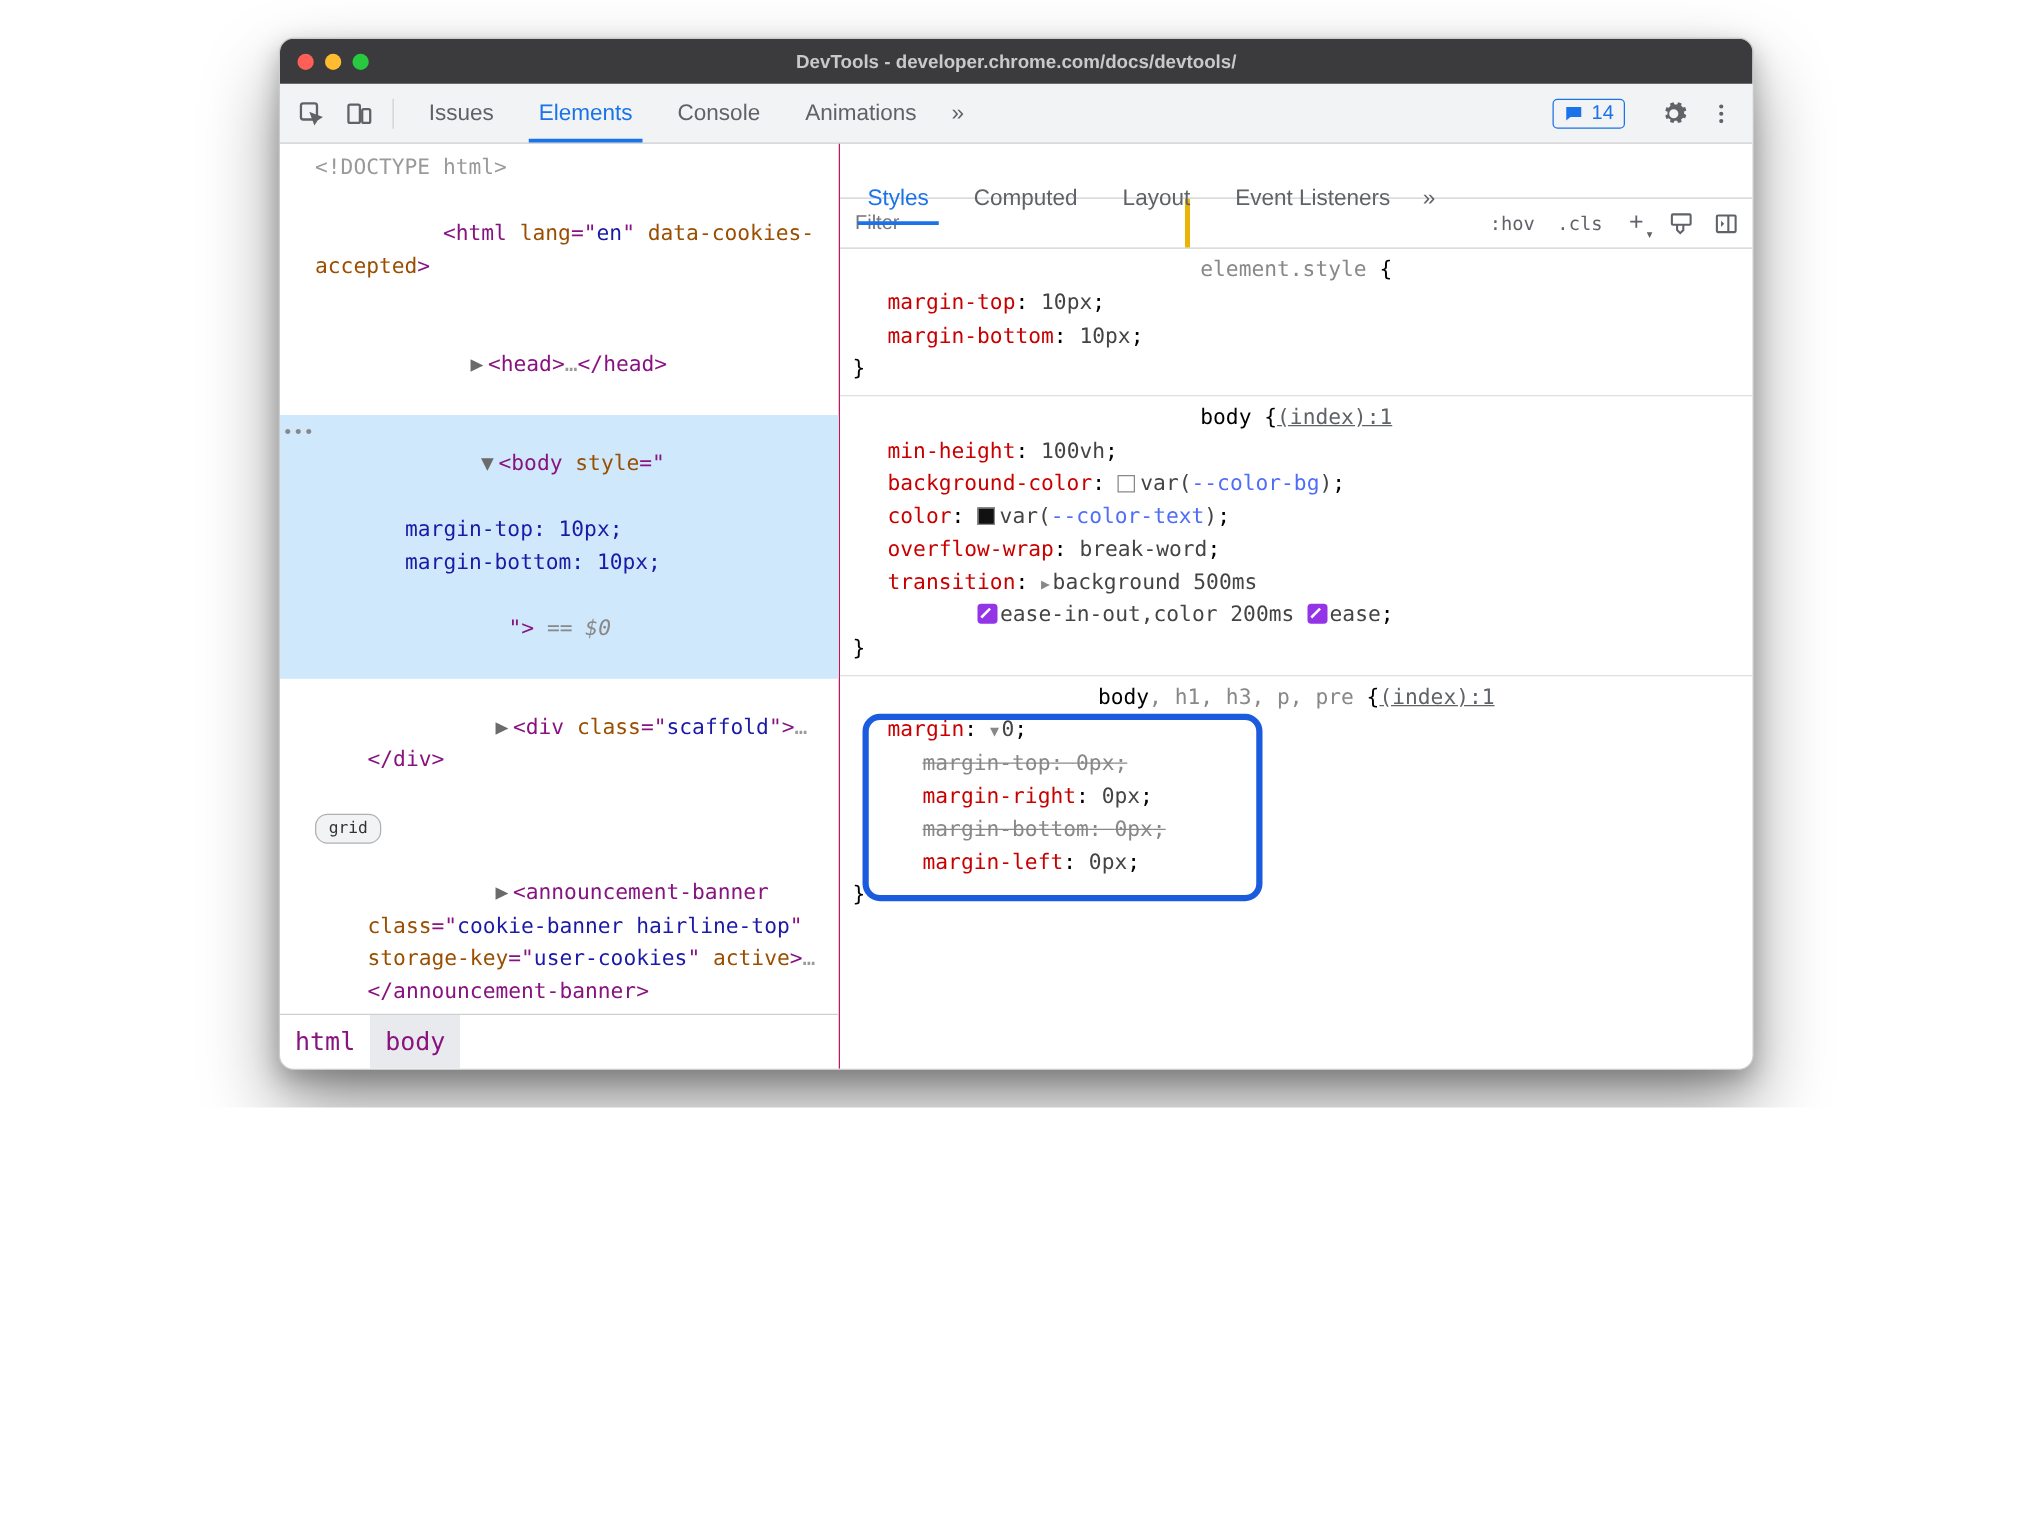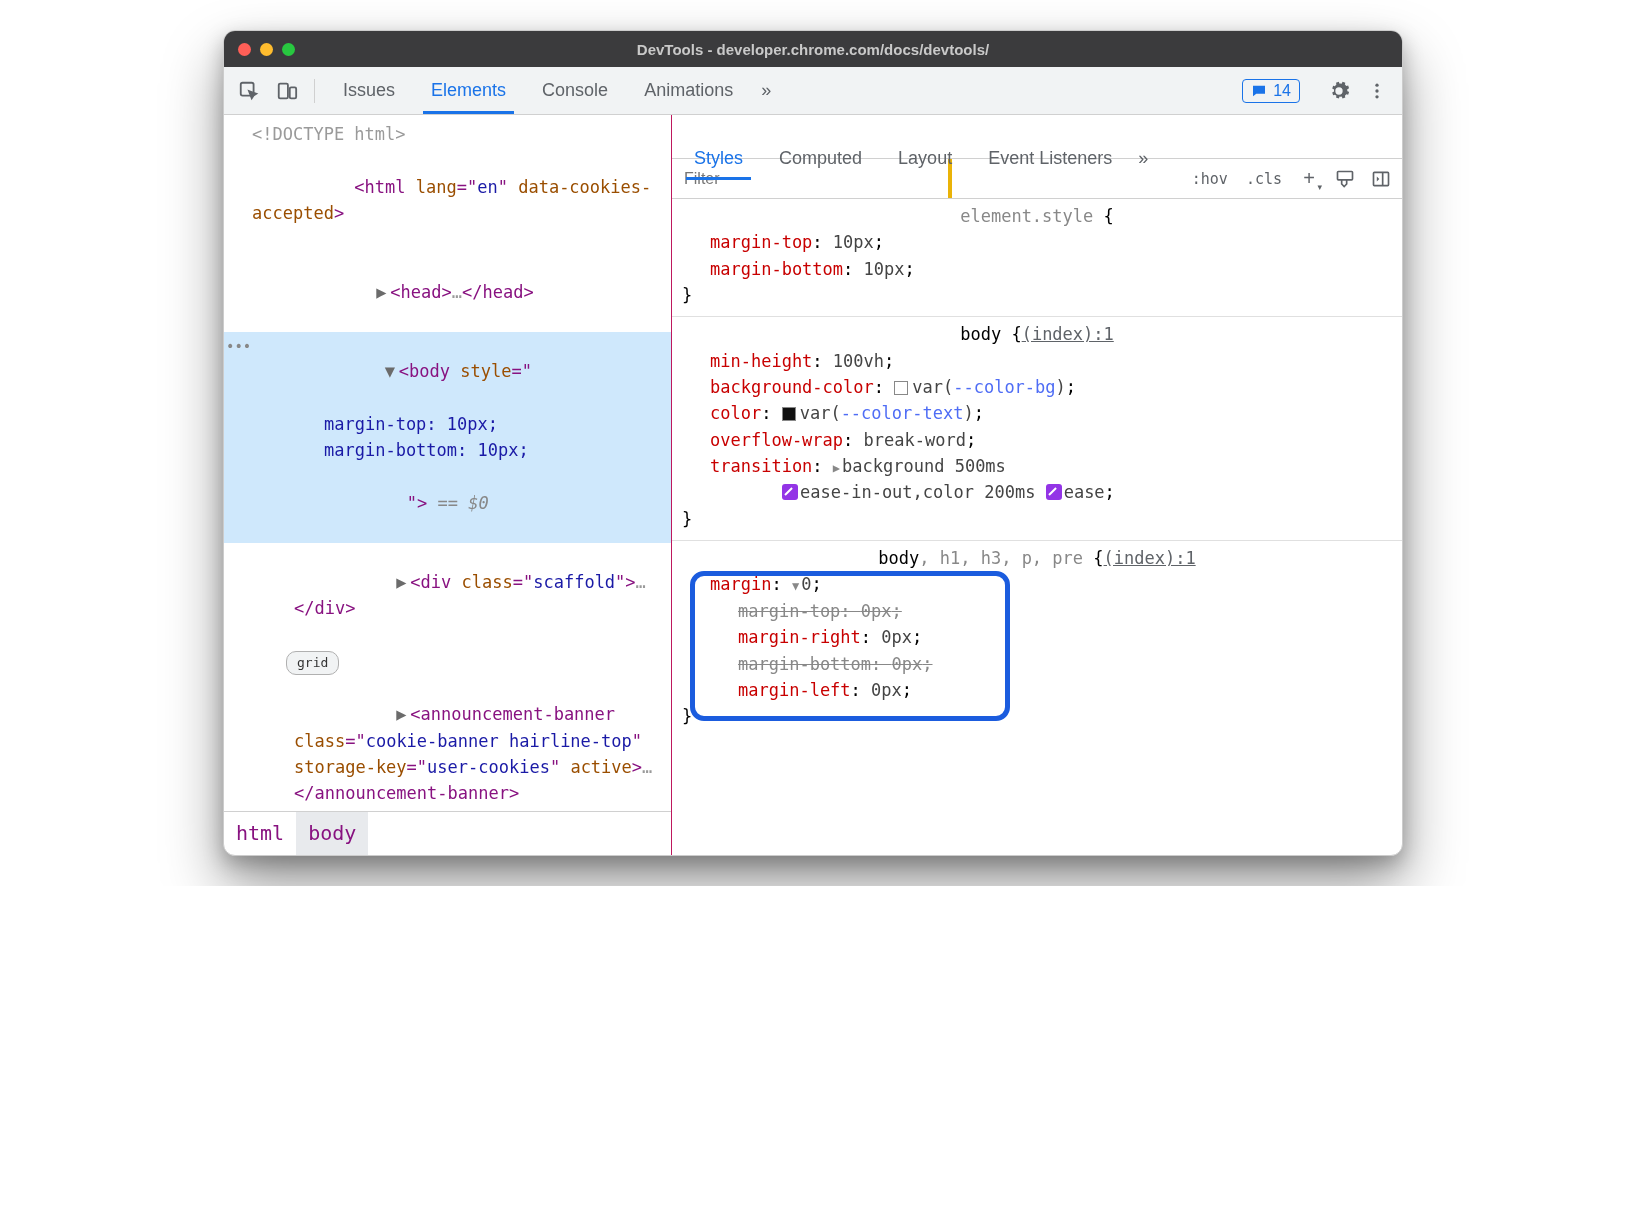--- a/index.html
+++ b/index.html
@@ -114,21 +114,21 @@
   .c-val { color: #1a1aa6; }
   .c-dim { color: #888; font-style: italic; }
   .grid-pill {
     display: inline-block;
     border: 1px solid #b0b0b0;
     border-radius: 10px;
     background: #f1f3f4;
     font-size: 13px;
     padding: 1px 10px;
     color: #333;
-    margin-left: 62px;
+    margin-left: 28px;
   }
   .breadcrumb {
     border-top: 1px solid #d0d0d0;
     display: flex;
     align-items: stretch;
     font-family: ui-monospace, Menlo, monospace;
     font-size: 20px;
   }
   .bc-item {
     padding: 6px 12px;

